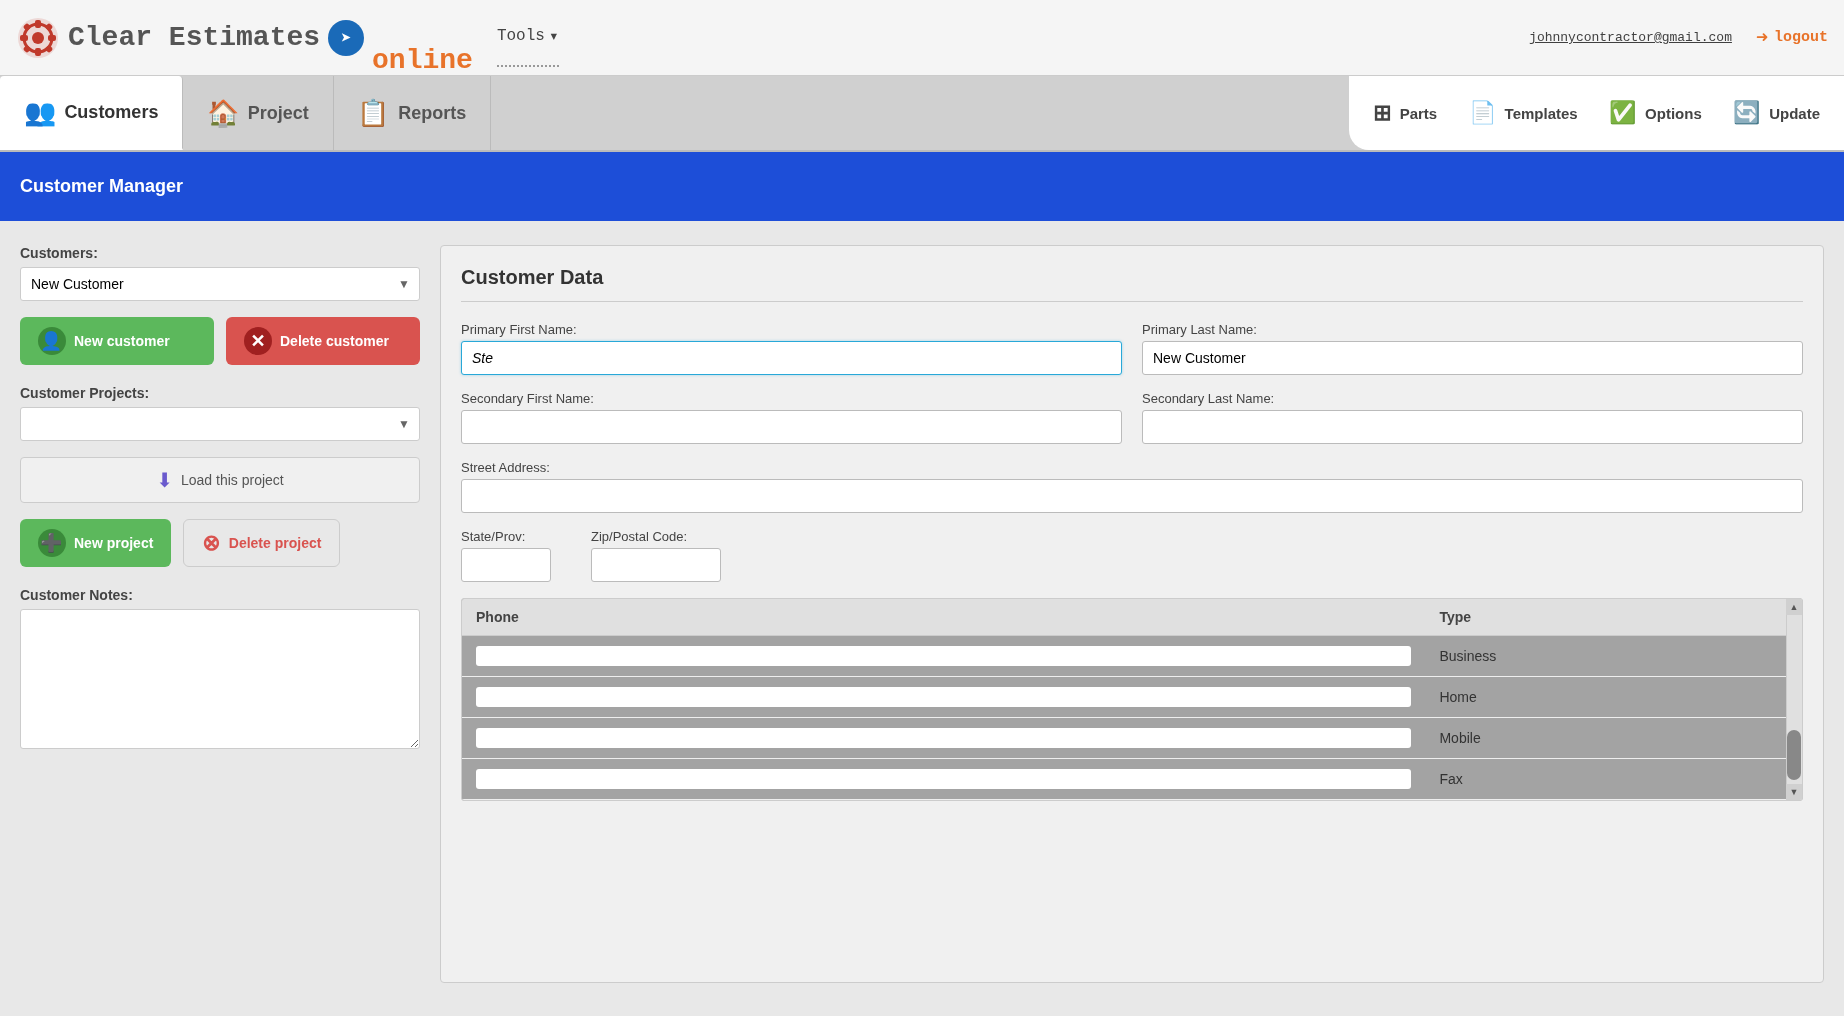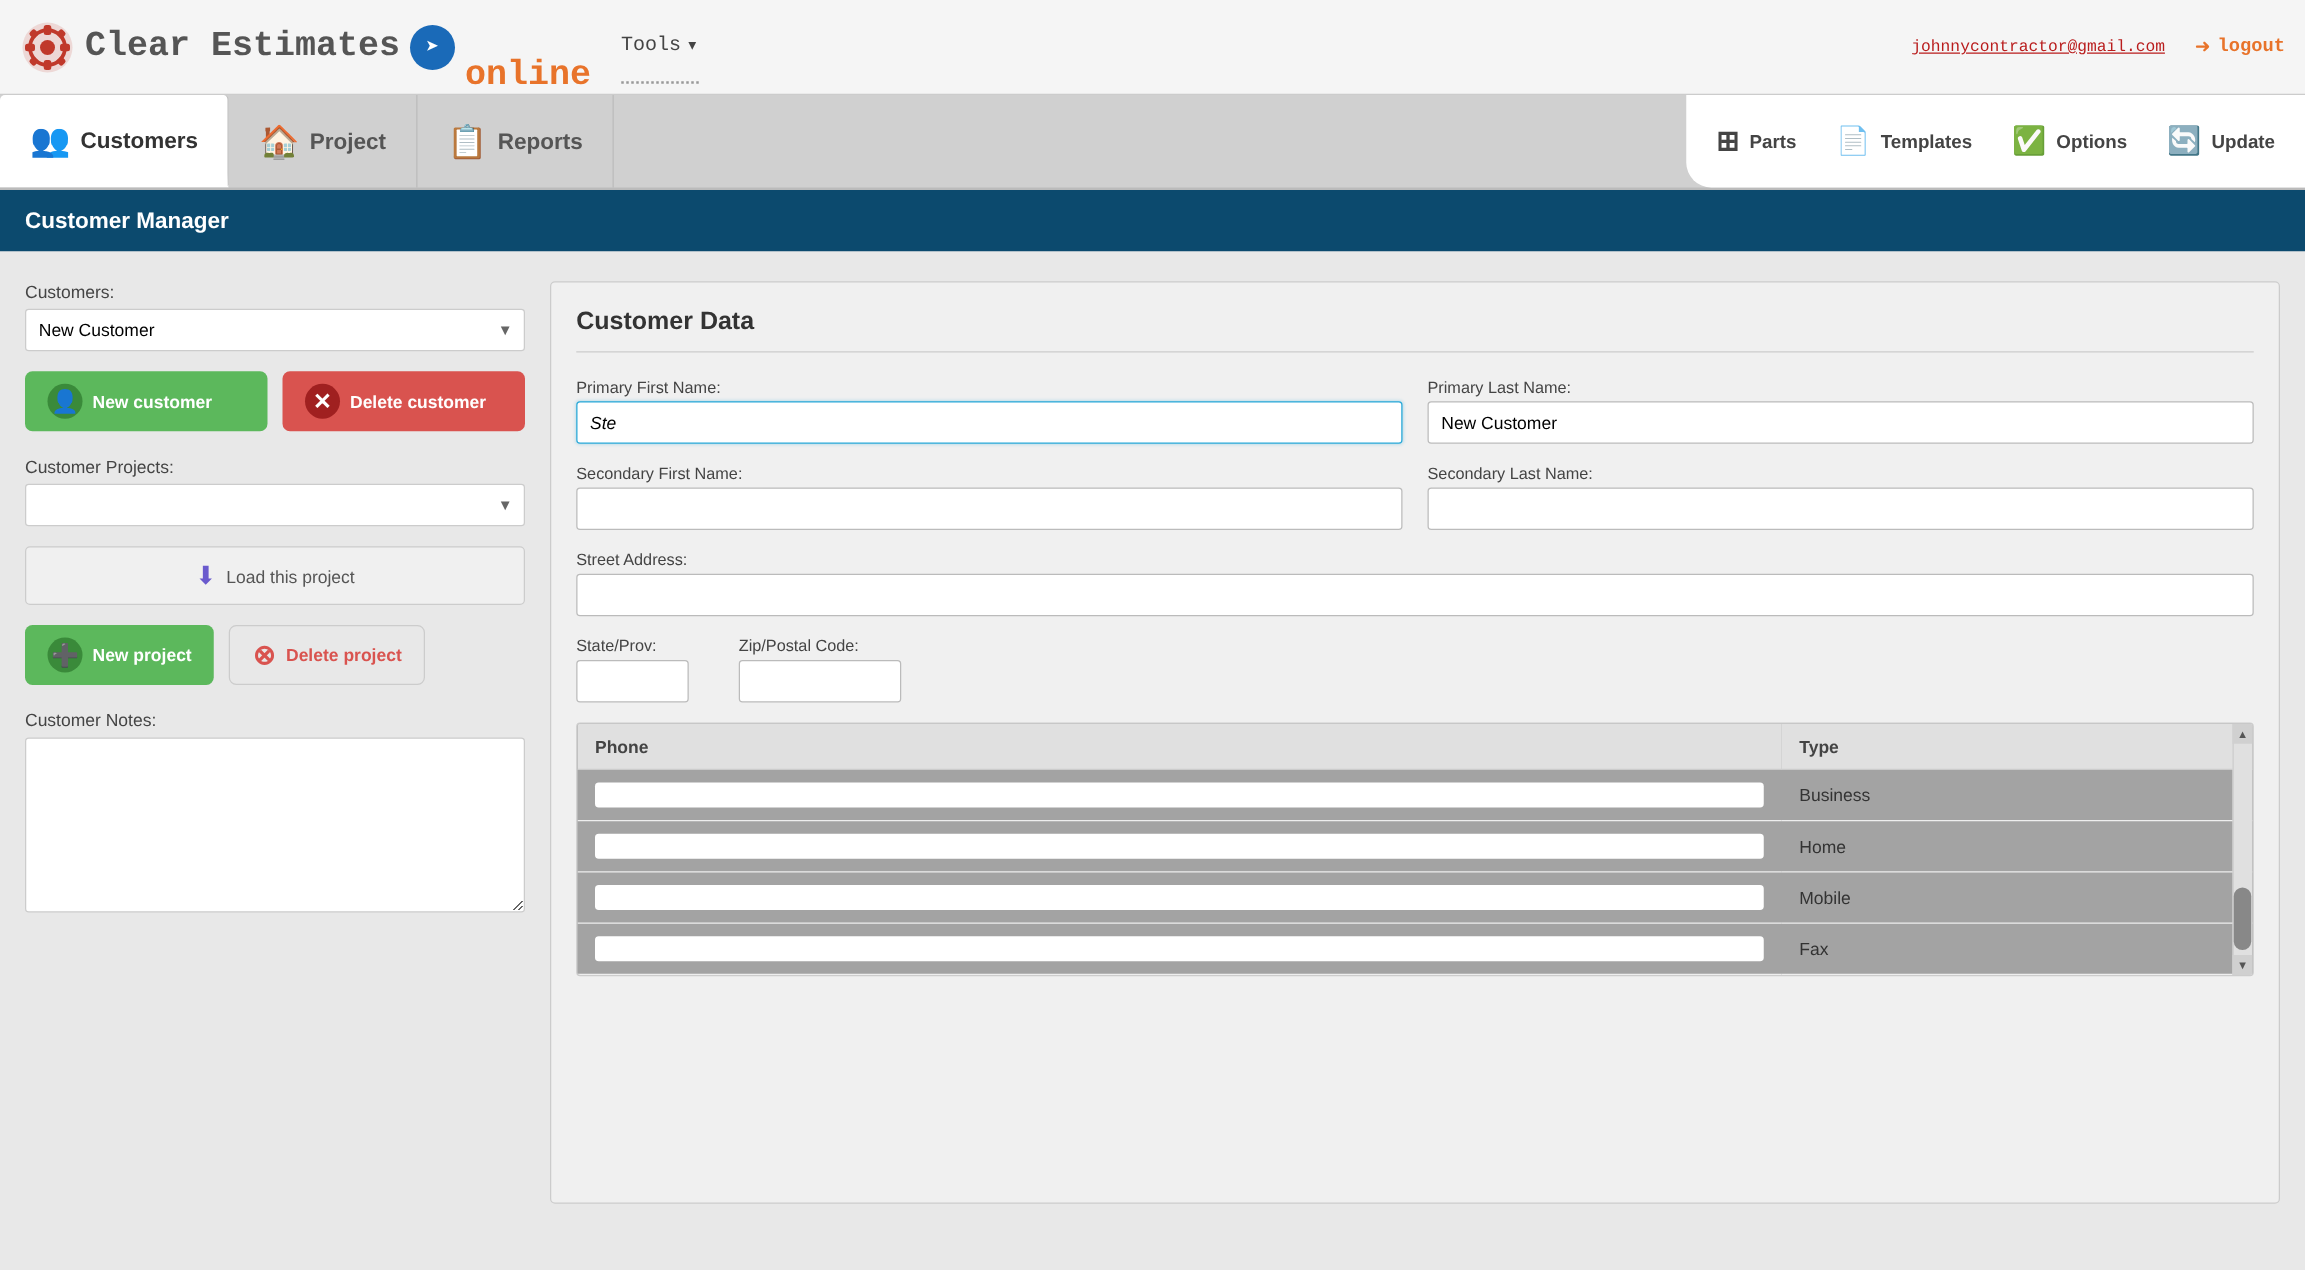--- a/index.html
+++ b/index.html
@@ -41,21 +41,21 @@
       cursor: pointer;
       font-size: 16px;
       color: #444;
       border-bottom: 2px dotted #999;
       padding-bottom: 2px;
     }
     #header-right {
       margin-left: auto;
       display: flex; align-items: center; gap: 24px;
     }
-    #user-email { color: #b91c1c; text-decoration: underline; font-size: 13px; cursor: pointer; }
+    #user-email { color: #404040; text-decoration: underline; font-size: 13px; cursor: pointer; }
     #logout-btn {
       display: flex; align-items: center; gap: 6px;
       color: #e8732a; font-weight: bold; font-size: 15px; cursor: pointer;
     }
     #logout-icon { font-size: 20px; color: #e8732a; }
 
     
     #top-nav {
       background: #d0d0d0;
       display: flex;
@@ -94,46 +94,46 @@
 
     .top-action {
       display: flex; align-items: center; gap: 8px;
       font-size: 15px; font-weight: bold; color: #444;
       cursor: pointer;
     }
     .top-action-icon { font-size: 22px; }
 
     
     #section-bar {
-      background: #0c4a6e;
+      background: #1d4ed8;
       color: white;
       font-size: 18px;
       font-weight: bold;
-      padding: 14px 20px;
+      padding: 24px 20px;
     }
 
     
     #main-content {
       display: flex;
       gap: 0;
       padding: 24px 20px;
       min-height: calc(100vh - 230px);
     }
 
     
     #left-panel {
       width: 420px;
       min-width: 420px;
       padding-right: 20px;
     }
     .field-label {
       font-size: 14px;
       color: #444;
       margin-bottom: 6px;
-      font-weight: normal;
+      font-weight: bold;
     }
     .select-wrapper {
       position: relative;
       margin-bottom: 16px;
     }
     .select-wrapper select {
       width: 100%;
       padding: 8px 32px 8px 10px;
       font-size: 14px;
       border: 1px solid #ccc;

